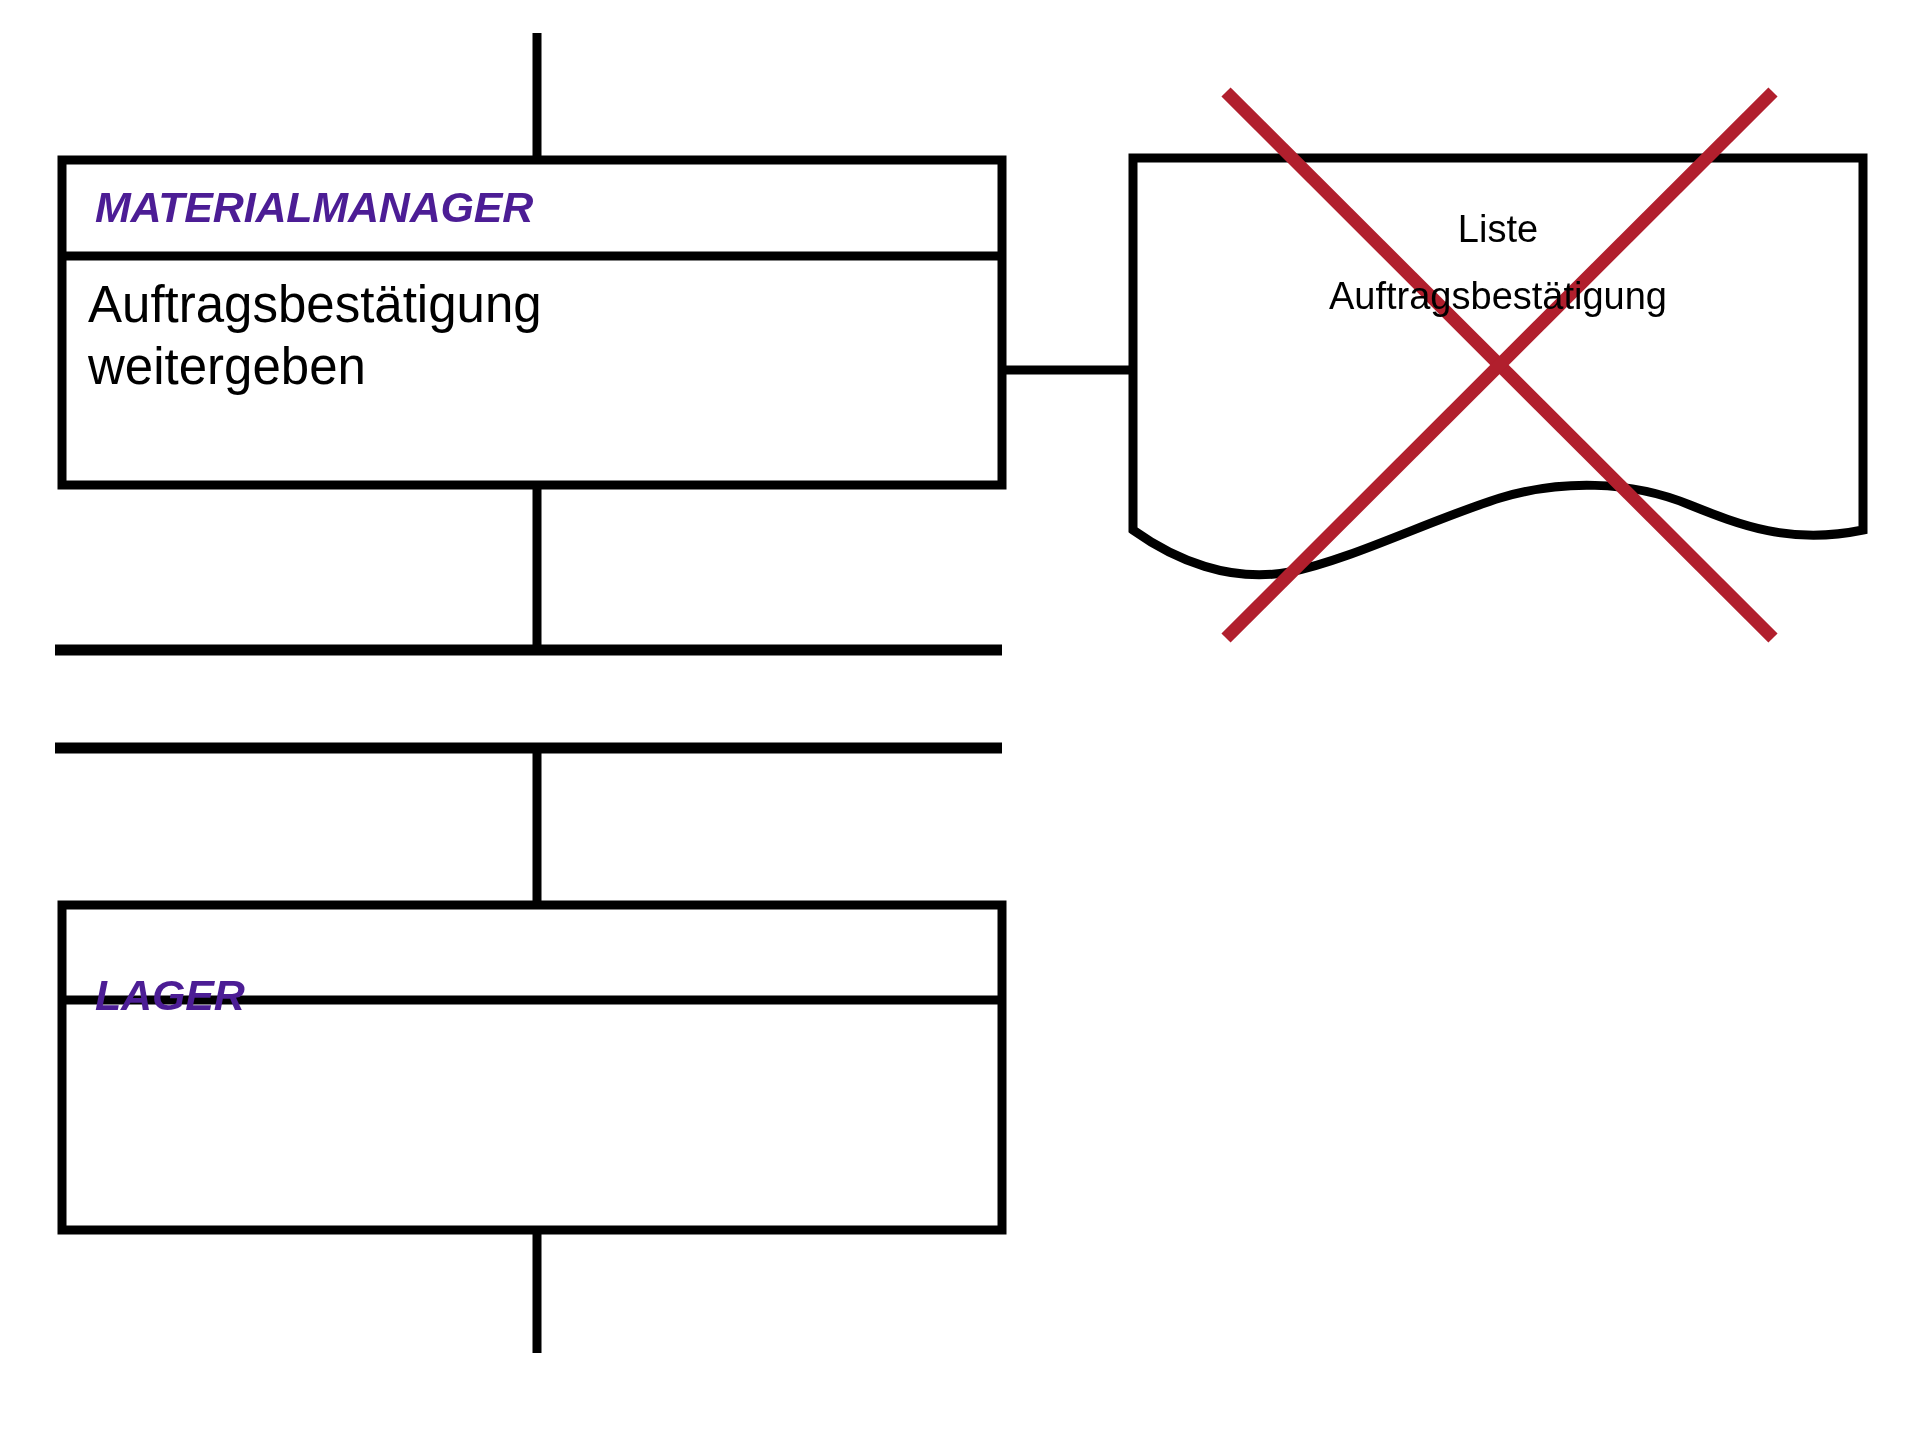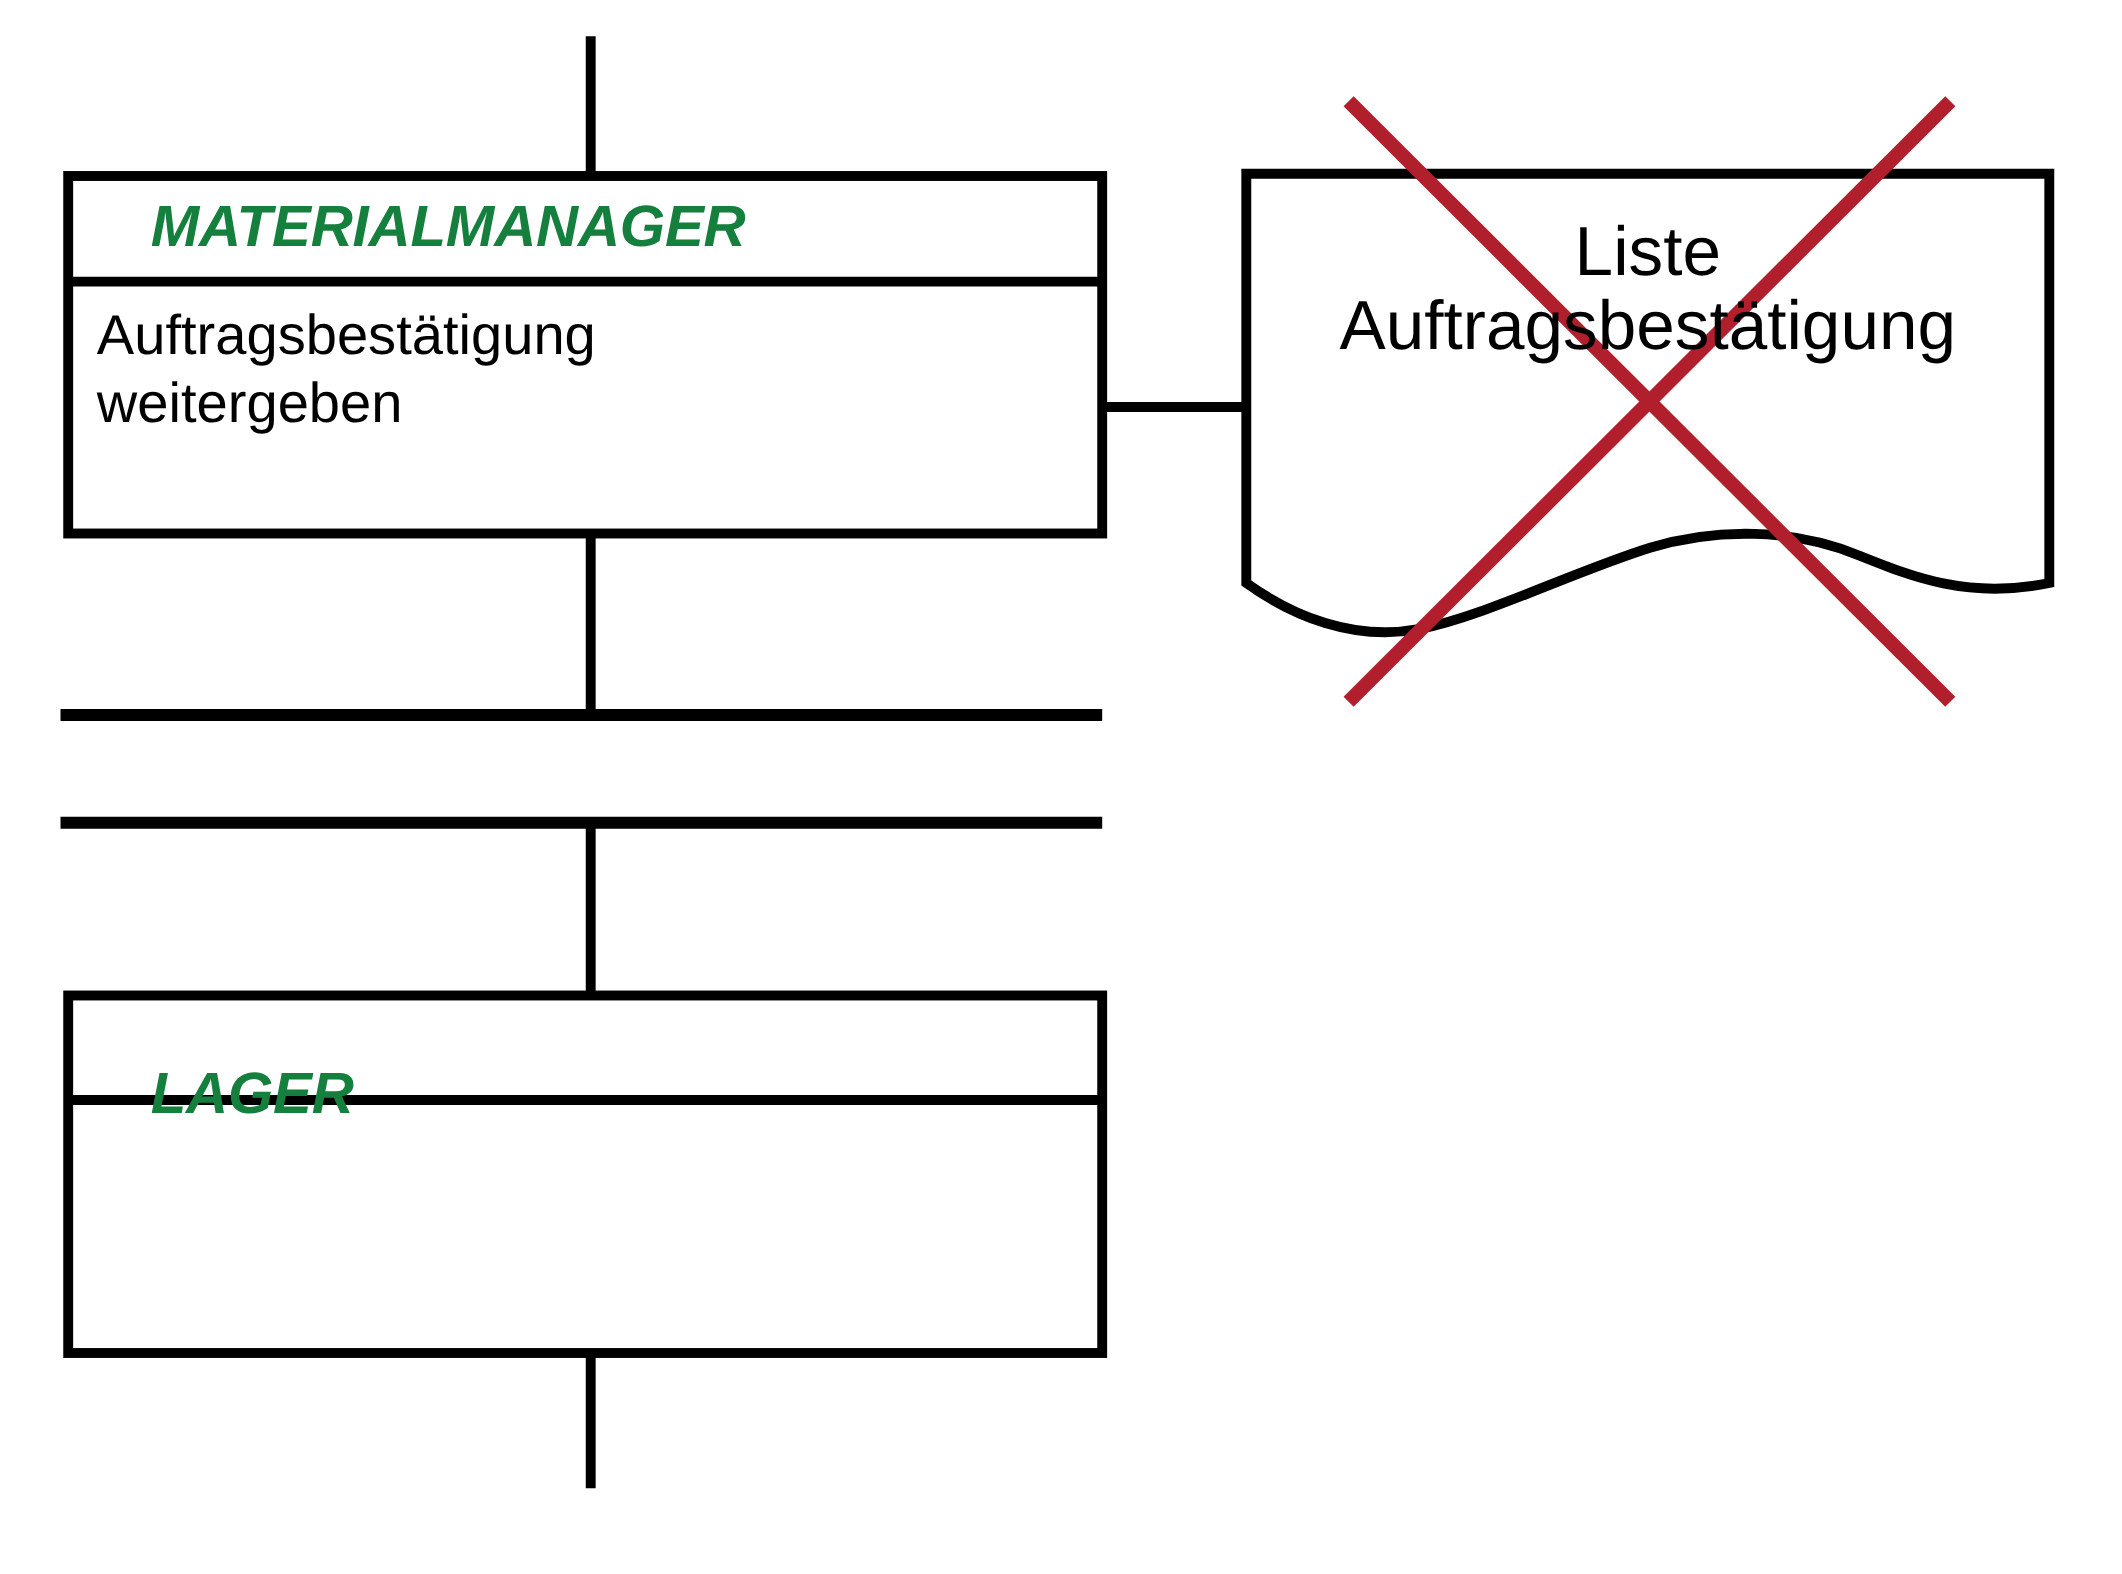--- a/index.html
+++ b/index.html
@@ -44,37 +44,36 @@
   }
   .strike-line {
     fill: none;
     stroke-width: 13;
     stroke-linecap: butt;
   }
   .box-title {
     position: absolute;
     font-weight: bold;
     font-style: italic;
-    font-size: 53px;
+    font-size: 43px;
     line-height: 58px;
-    color: #15803d;
+    color: #4c1d95;
     white-space: nowrap;
     letter-spacing: -0.2px;
-    margin-left: 42px;
   }
   .box-body {
     position: absolute;
     font-size: 51px;
     line-height: 62px;
     color: #000000;
     white-space: pre-line;
   }
   .doc-label {
     position: absolute;
-    font-size: 63px;
+    font-size: 38px;
     line-height: 67px;
     color: #000000;
     text-align: center;
     white-space: pre-line;
   }
   .copyright {
     position: absolute;
     font-style: italic;
     font-size: 40px;
     color: #000000;

